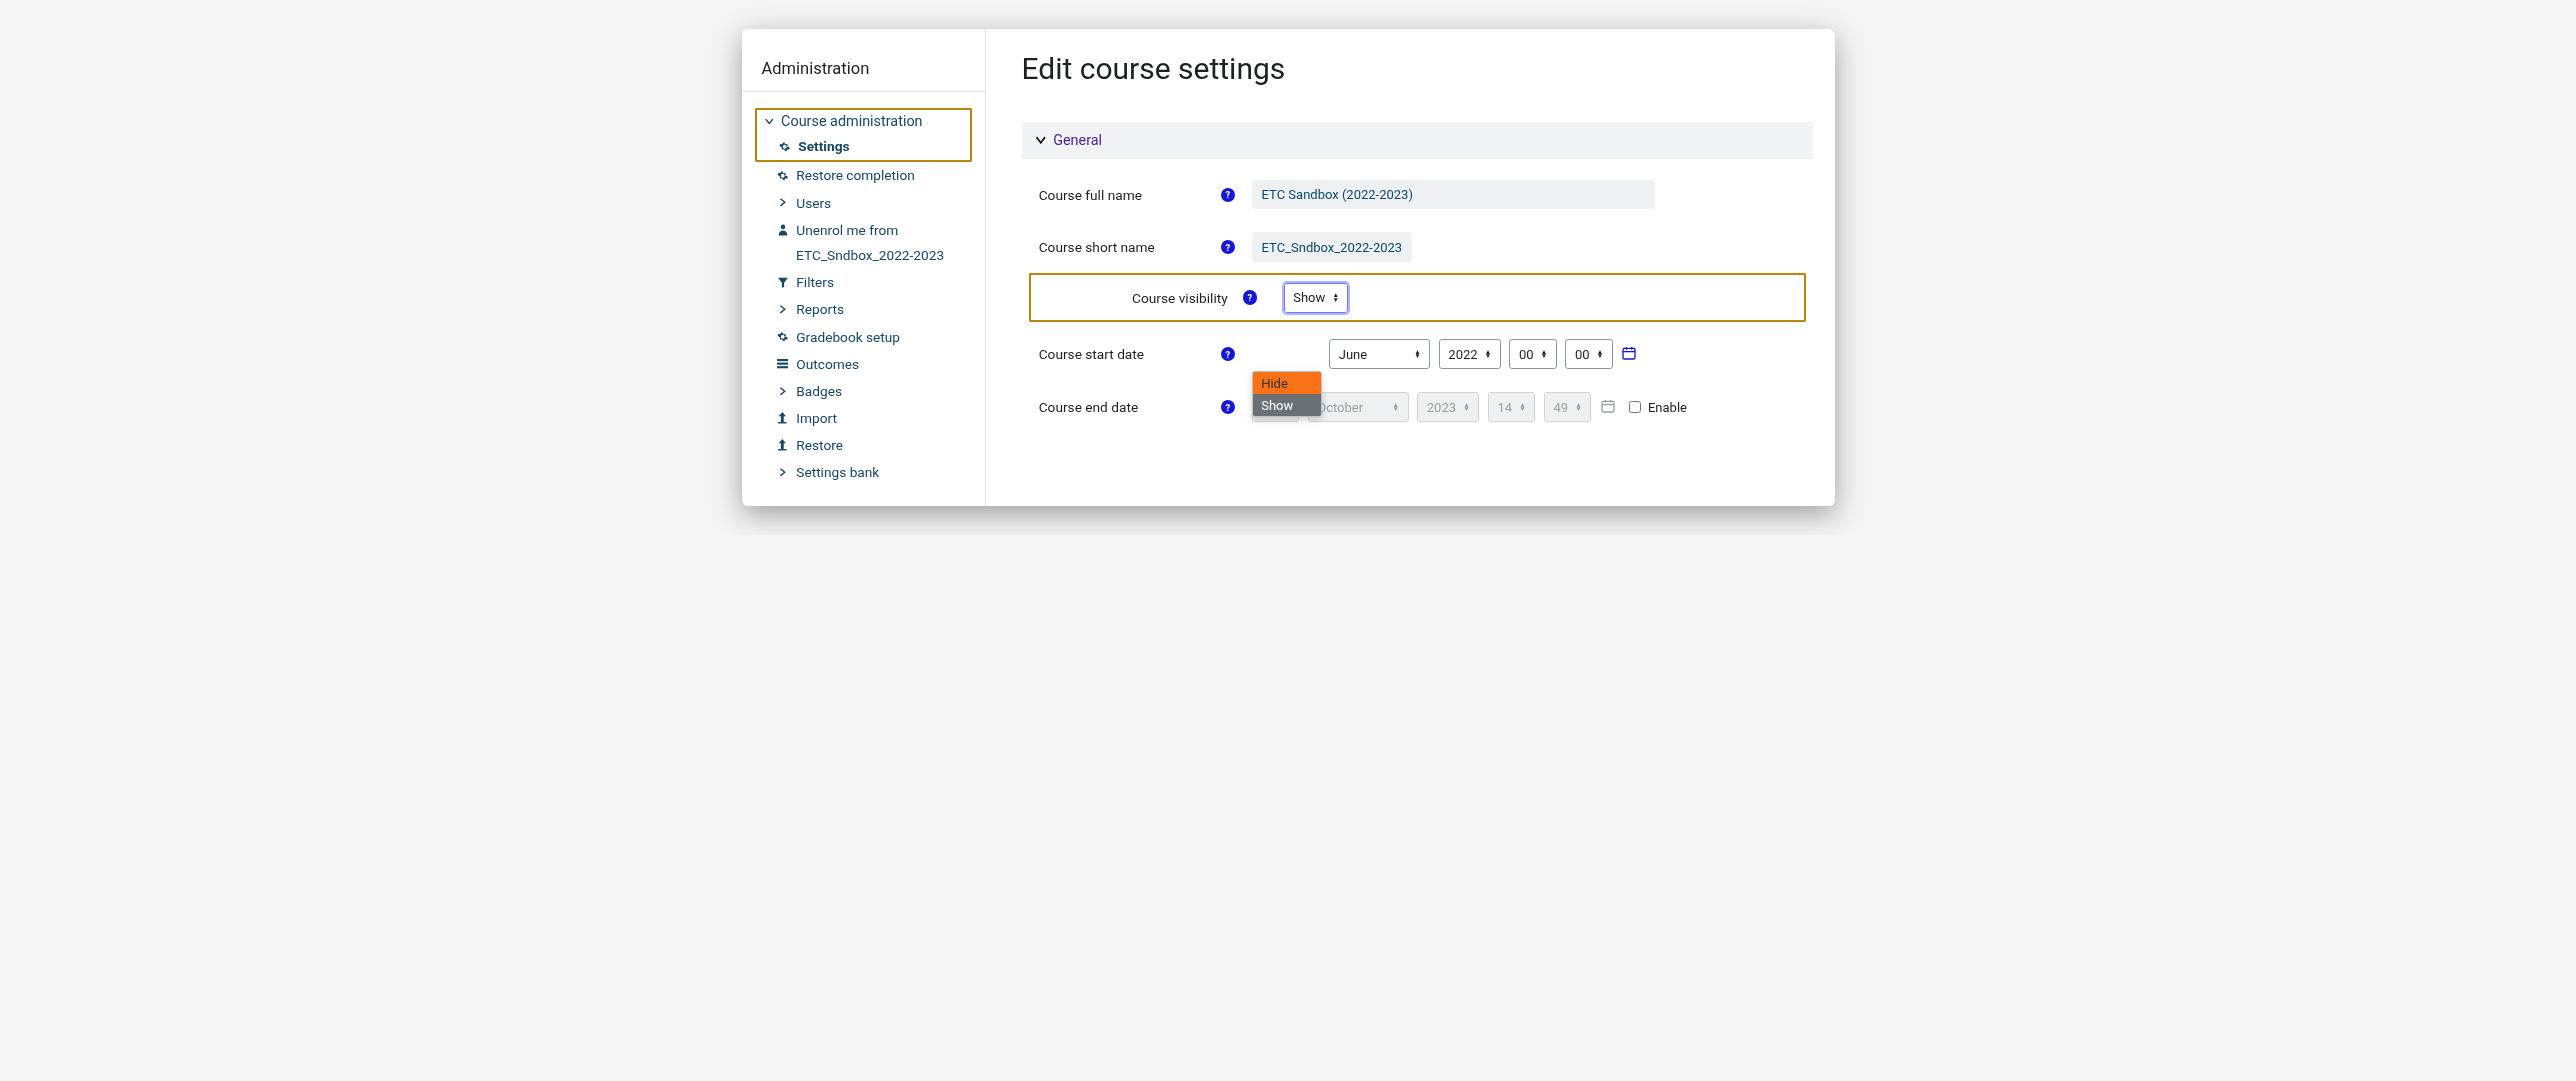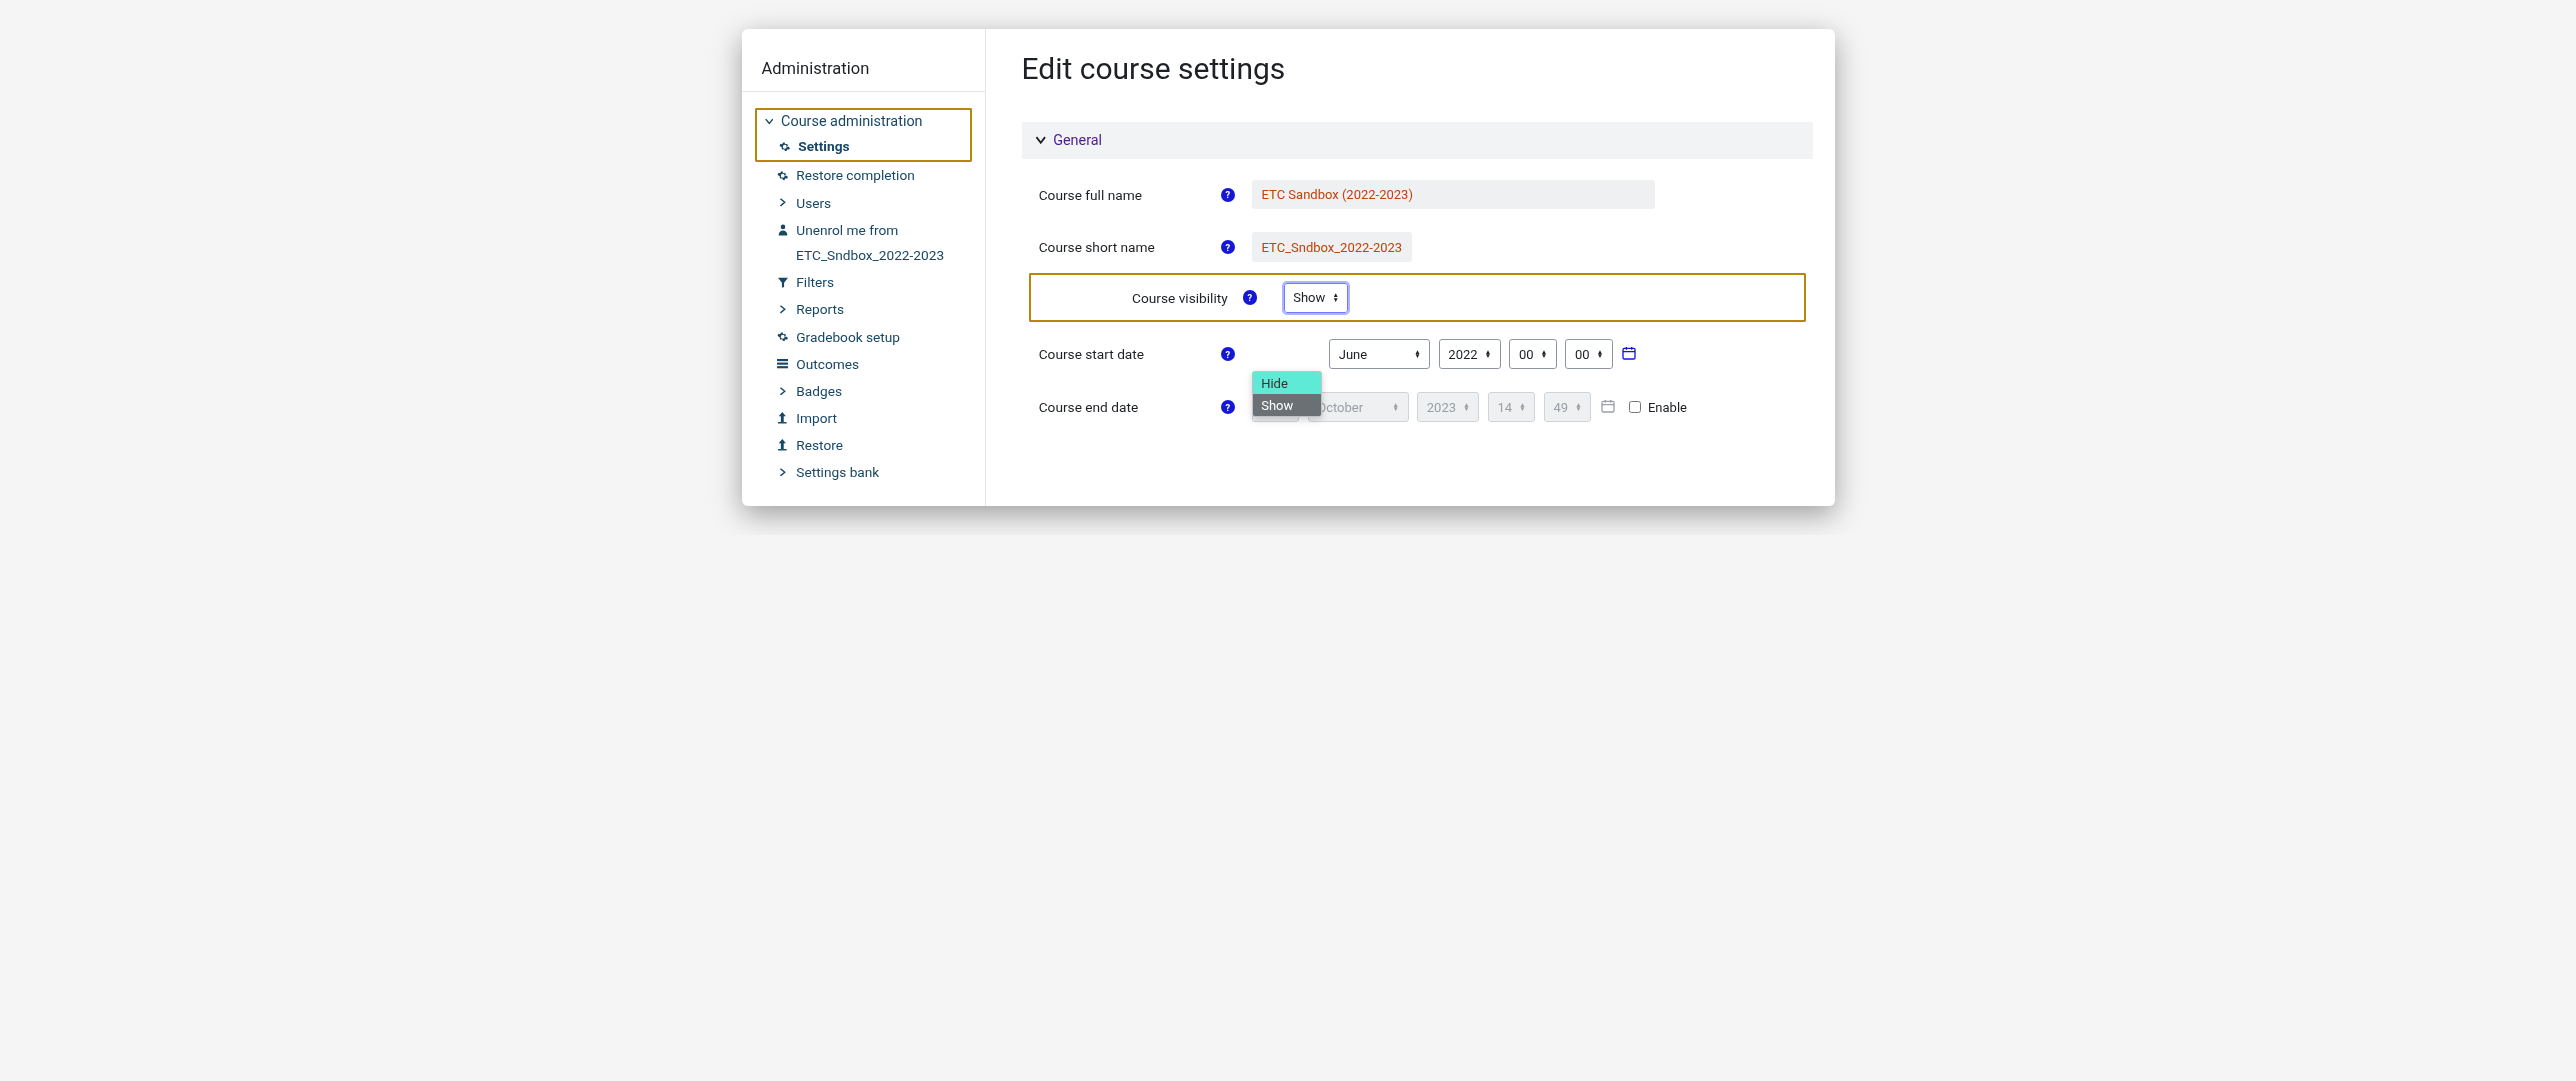--- a/index.html
+++ b/index.html
@@ -115,21 +115,21 @@
     gap: 8.6px;
     position: relative;
     padding-left: 11.5px;
   }
   .readonly-box {
     flex:1;
     background:#eef0f2;
     padding: 7.2px 10px;
     border-radius:2.9px;
     font-size:13px;
-    color:#c2410c;
+    color:#0c4a6e;
     max-width: 403px;
   }
   .readonly-box.short { max-width: 187px; flex: none; }
 
   .select-like, .stepper {
     border:0.7px solid #8f959e;
     border-radius:2.9px;
     padding: 6.5px 8.6px;
     font-size:13px;
     display:inline-flex;
@@ -161,21 +161,21 @@
     border-radius:1.4px;
     display:flex;
     align-items:center;
     gap:10px;
   }
 
   .dropdown-popup {
     position:absolute;
     top: 32px;
     left: 11.5px;
-    background:#5eead4;
+    background:#f97316;
     border:0.7px solid #bfc3c8;
     border-radius:2.9px;
     box-shadow: 0 2.9px 7.2px rgba(0,0,0,0.18);
     min-width: 70px;
     overflow:hidden;
     z-index: 5;
     font-size:13px;
   }
   .dropdown-popup .opt { padding:3.6px 8.6px; cursor:pointer; color:#333; }
   .dropdown-popup .opt.sel { background:#6b7074; color:#fff; }

